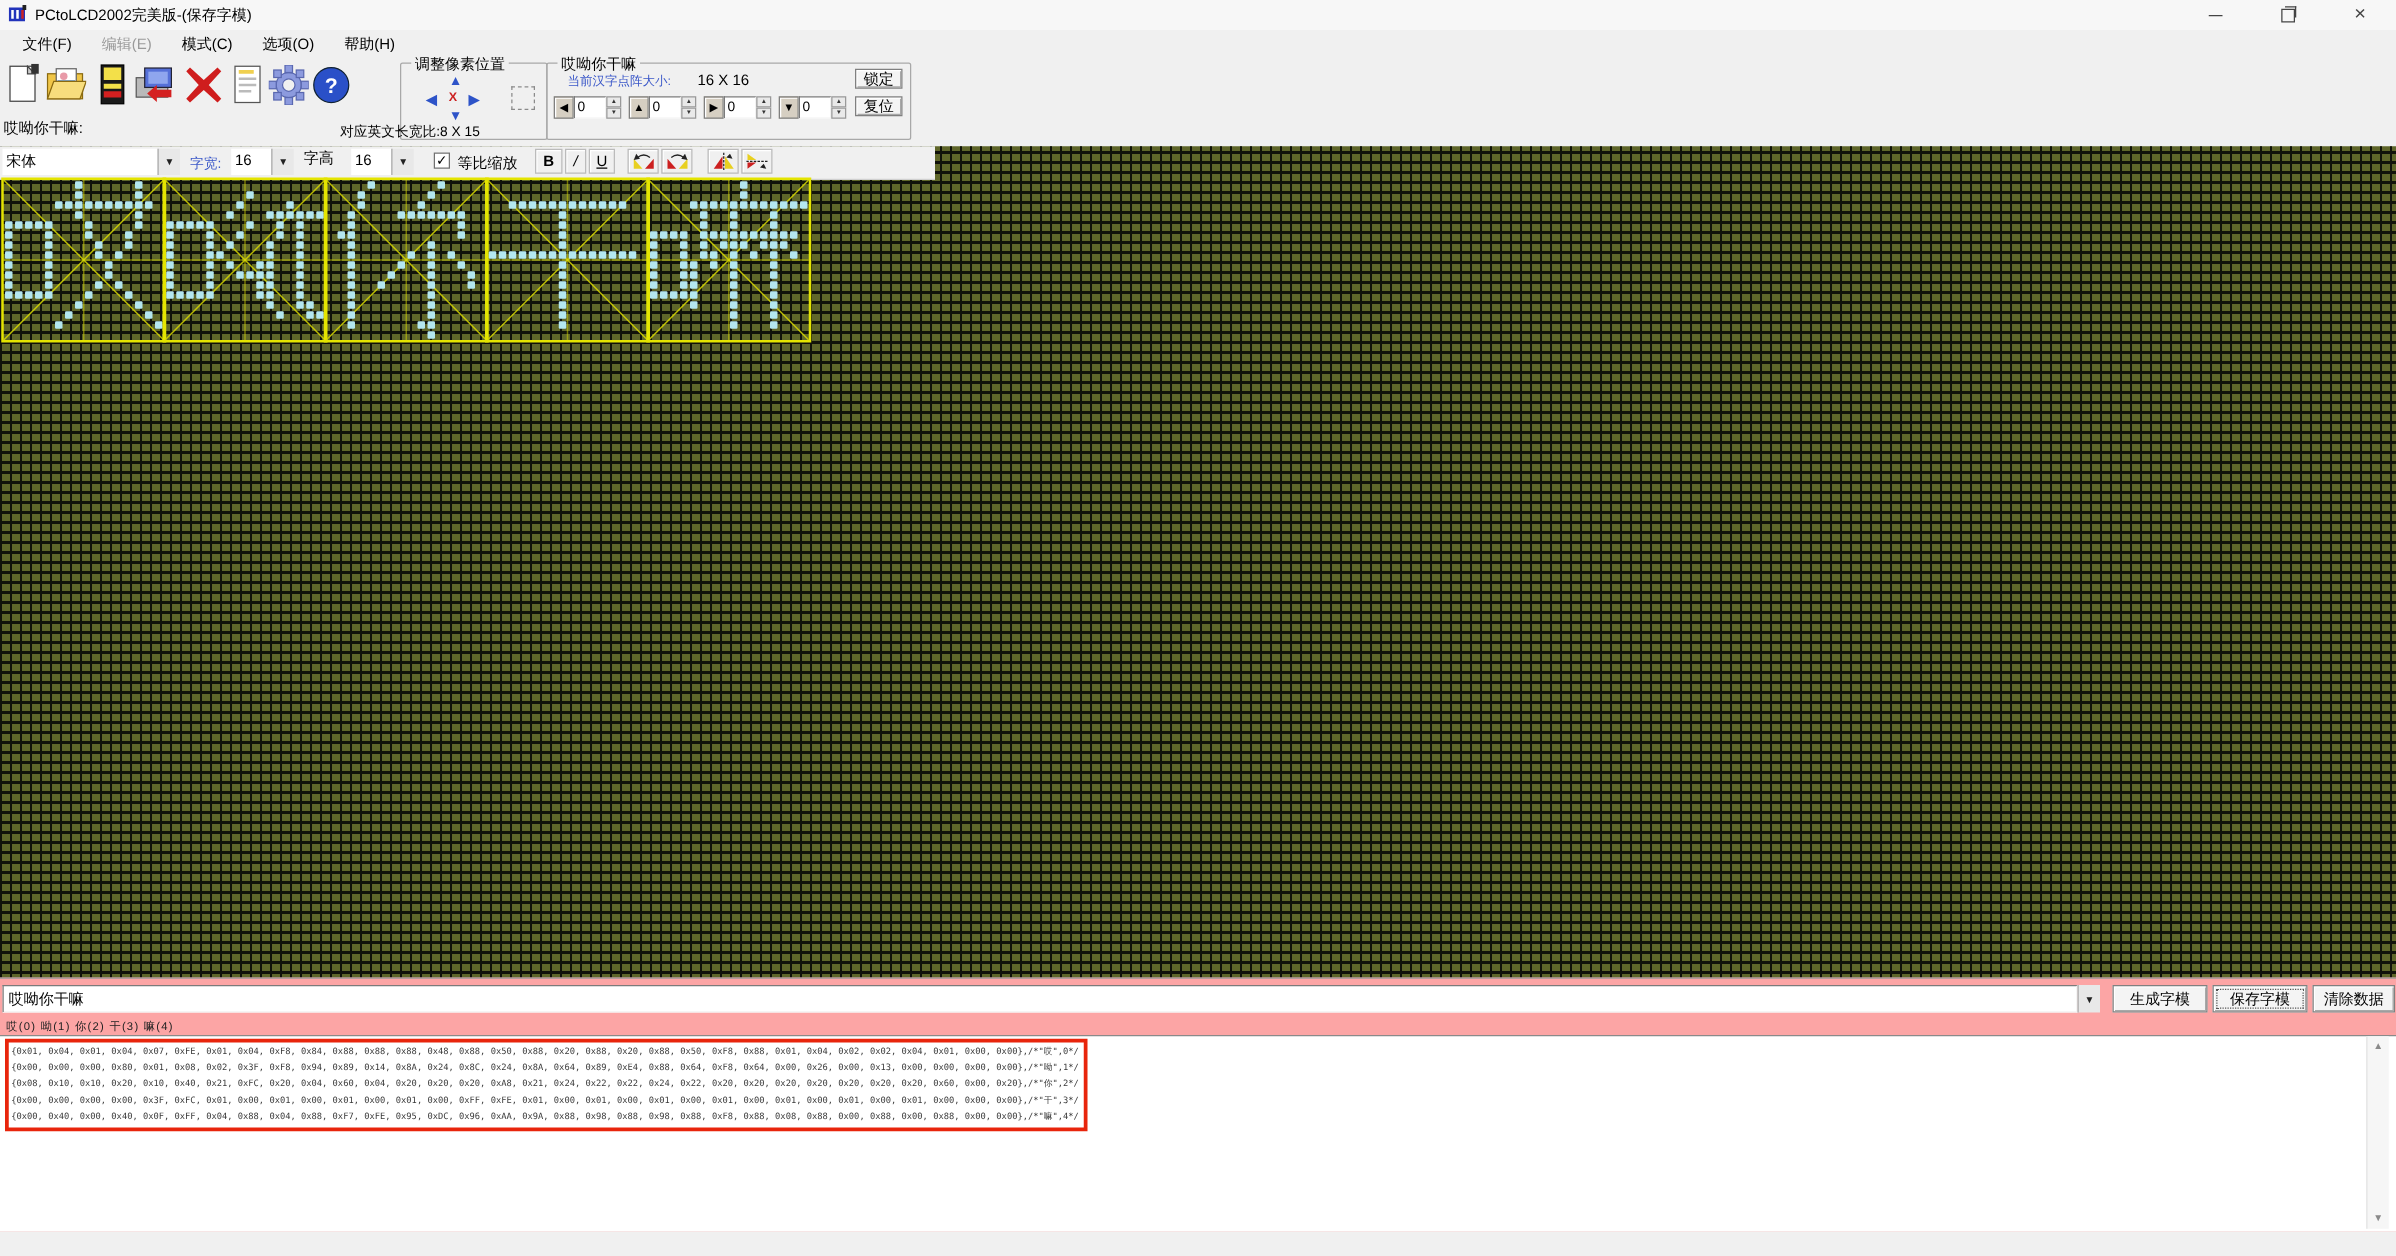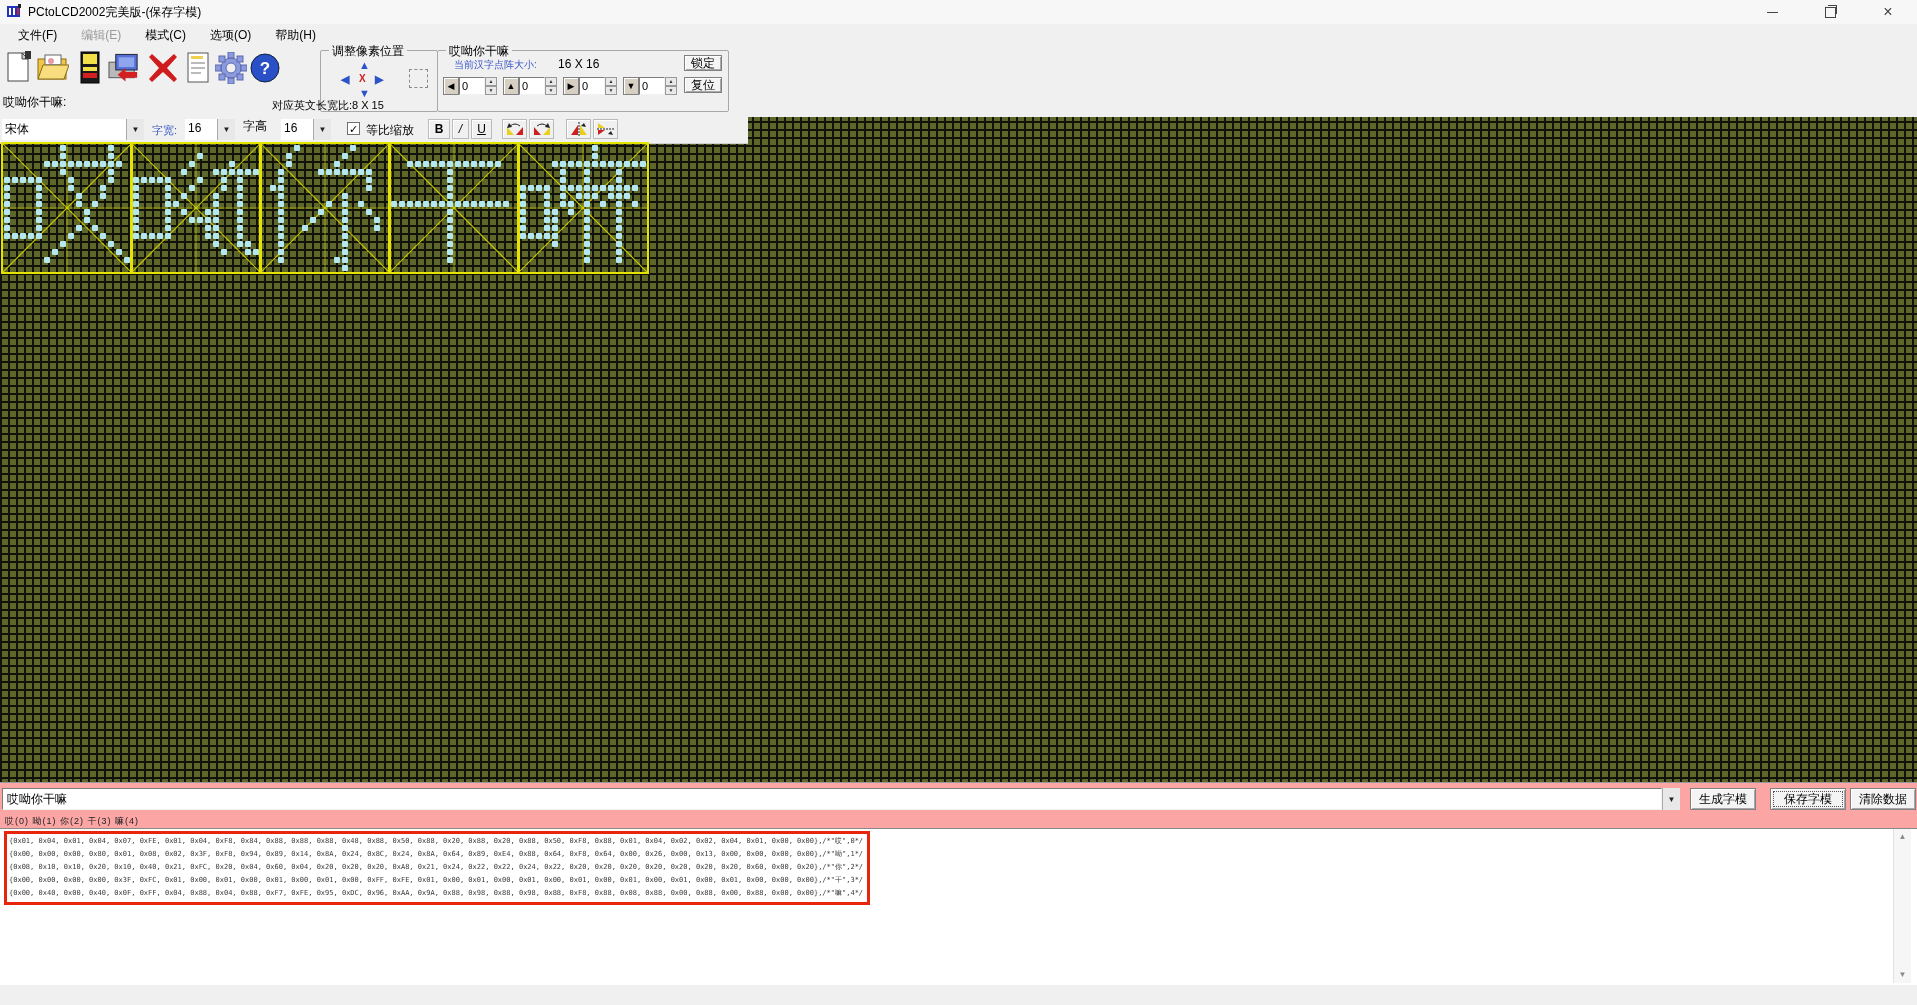--- a/index.html
+++ b/index.html
@@ -615,21 +615,21 @@
       <div class="px" style="left: 65px; top: 113px; background: rgb(180, 231, 240);"></div>
       <div class="px" style="left: 97px; top: 113px; background: rgb(180, 231, 240);"></div>
     </div>
   </div>
 
 <div class="bottom">
   <div class="text-combo">
     <input value="哎呦你干嘛" style="">
     <span class="combo-arrow" style="height:22px">▼</span>
   </div>
-  <div class="btn3d bot-btn" style="left:1690px;width:66px">生成字模</div>
+  <div class="btn3d bot-btn" style="left:1690px;width:76px">生成字模</div>
   <div class="btn3d bot-btn focused" style="left:1770px;width:76px">保存字模</div>
   <div class="btn3d bot-btn" style="left:1850px;width:66px">清除数据</div>
 
   <div class="index-line">哎(0)  呦(1)  你(2)  干(3)  嘛(4)</div>
 
   <div class="output">
     <div class="code-wrap">
       <div>
           <div class="code-line">{0x01, 0x04, 0x01, 0x04, 0x07, 0xFE, 0x01, 0x04, 0xF8, 0x84, 0x88, 0x88, 0x88, 0x48, 0x88, 0x50, 0x88, 0x20, 0x88, 0x20, 0x88, 0x50, 0xF8, 0x88, 0x01, 0x04, 0x02, 0x02, 0x04, 0x01, 0x00, 0x00},/*"哎",0*/</div>
           <div class="code-line">{0x00, 0x00, 0x00, 0x80, 0x01, 0x08, 0x02, 0x3F, 0xF8, 0x94, 0x89, 0x14, 0x8A, 0x24, 0x8C, 0x24, 0x8A, 0x64, 0x89, 0xE4, 0x88, 0x64, 0xF8, 0x64, 0x00, 0x26, 0x00, 0x13, 0x00, 0x00, 0x00, 0x00},/*"呦",1*/</div>

